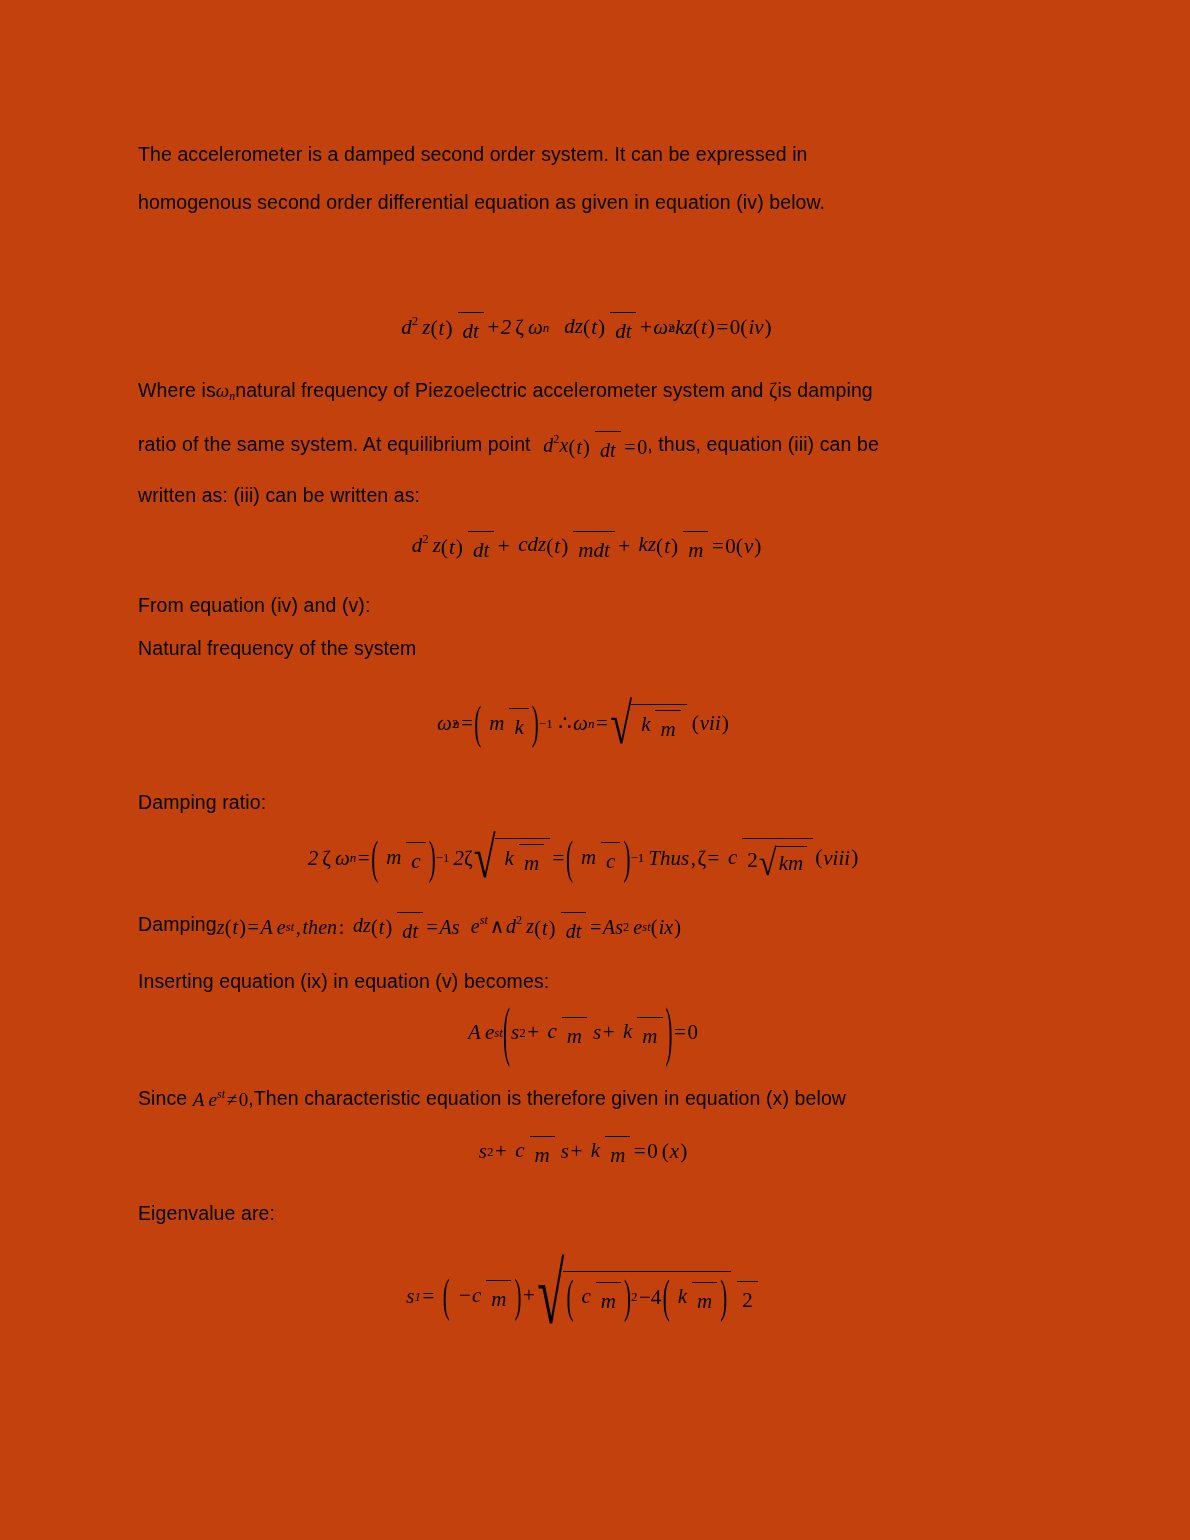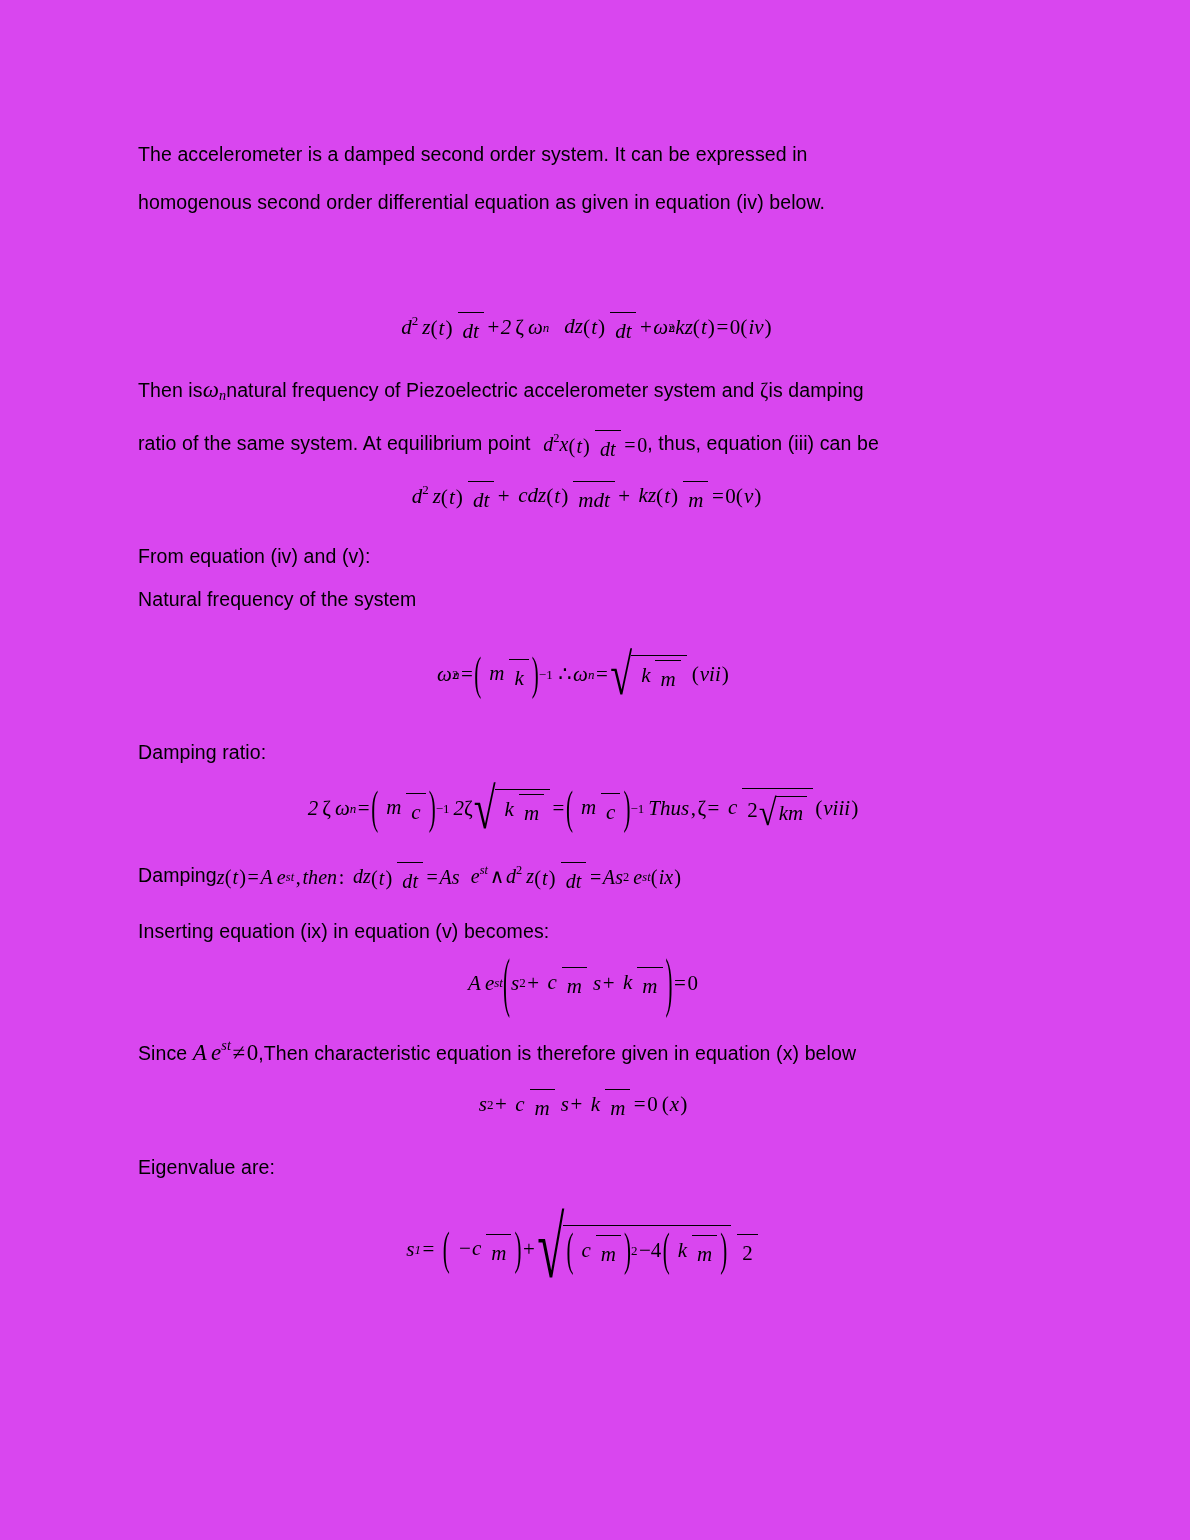--- a/index.html
+++ b/index.html
@@ -13,21 +13,21 @@
     font-family: "Liberation Sans", sans-serif;
     color: #000000;
     position: relative;
     overflow: hidden;
   }
   .page {
     position: absolute;
     left: 0; top: 0;
     width: 1190px;
     height: 1540px;
-    background: #d946ef;
+    background: #c2410c;
   }
   .body-col {
     position: absolute;
     left: 138px;
     top: 130px;
     width: 890px;
   }
 
   
   .para {
@@ -127,21 +127,21 @@
 
   .op { font-style: normal; padding: 0 1.5px; }
   .sp2 { display: inline-block; width: 4px; }
   .sp4 { display: inline-block; width: 8px; }
 
   .greek { font-family: "Liberation Serif", serif; font-style: normal; }
   .greek-it { font-family: "Liberation Serif", serif; font-style: italic; }
 
   
   .inlinemath { font-size: 20px; }
-  .inlinemath-sm { font-size: 23px; }
+  .inlinemath-sm { font-size: 19px; }
 
   
   .gap-xl { height: 86px; }
   .gap-l  { height: 34px; }
   .gap-m  { height: 22px; }
   .gap-s  { height: 12px; }
   .gap-xs { height: 6px; }
 </style>
 </head>
 <body>
@@ -198,39 +198,40 @@
             <span class="pl">(</span>
             <span>iv</span>
             <span class="pr">)</span>
           </span>
       </span>
     </div>
 
     <div class="gap-m"></div>
 
     <div class="para">
-      <span>Then is</span><span class="math inlinemath-sm"><span class="greek-it">ω</span><sub class="ix">n</sub></span><span>natural frequency of Piezoelectric accelerometer system and</span> <span class="math inlinemath"><span class="greek">ζ</span></span><span>is damping</span>
+      <span>Where is</span><span class="math inlinemath-sm"><span class="greek-it">ω</span><sub class="ix">n</sub></span><span>natural frequency of Piezoelectric accelerometer system and</span> <span class="math inlinemath"><span class="greek">ζ</span></span><span>is damping</span>
     </div>
 
     <div class="para">
       <span>ratio of the same system. At equilibrium point</span>
       <span class="math inlinemath"><span class="mrow">
             <span class="frac">
               <span class="num"><span>d</span><sup class="exn">2</sup><span>x</span><span class="paren p-s">
                   <span class="pl">(</span>
                   <span>t</span>
                   <span class="pr">)</span>
                 </span></span>
               <span class="den">dt</span>
             </span>
             <span class="op">=</span>
             <span class="up">0</span>
           </span></span><span>, thus, equation (iii) can be</span>
     </div>
 
+    <div class="para">written as: (iii) can be written as:</div>
 
     <div class="gap-s"></div>
 
     <div class="math-block math">
       <span class="mrow">
         <span class="frac">
             <span class="num"><span>d</span><sup class="exn">2</sup><span class="sp2"></span><span>z</span><span class="paren p-s">
                 <span class="pl">(</span>
                 <span>t</span>
                 <span class="pr">)</span>

